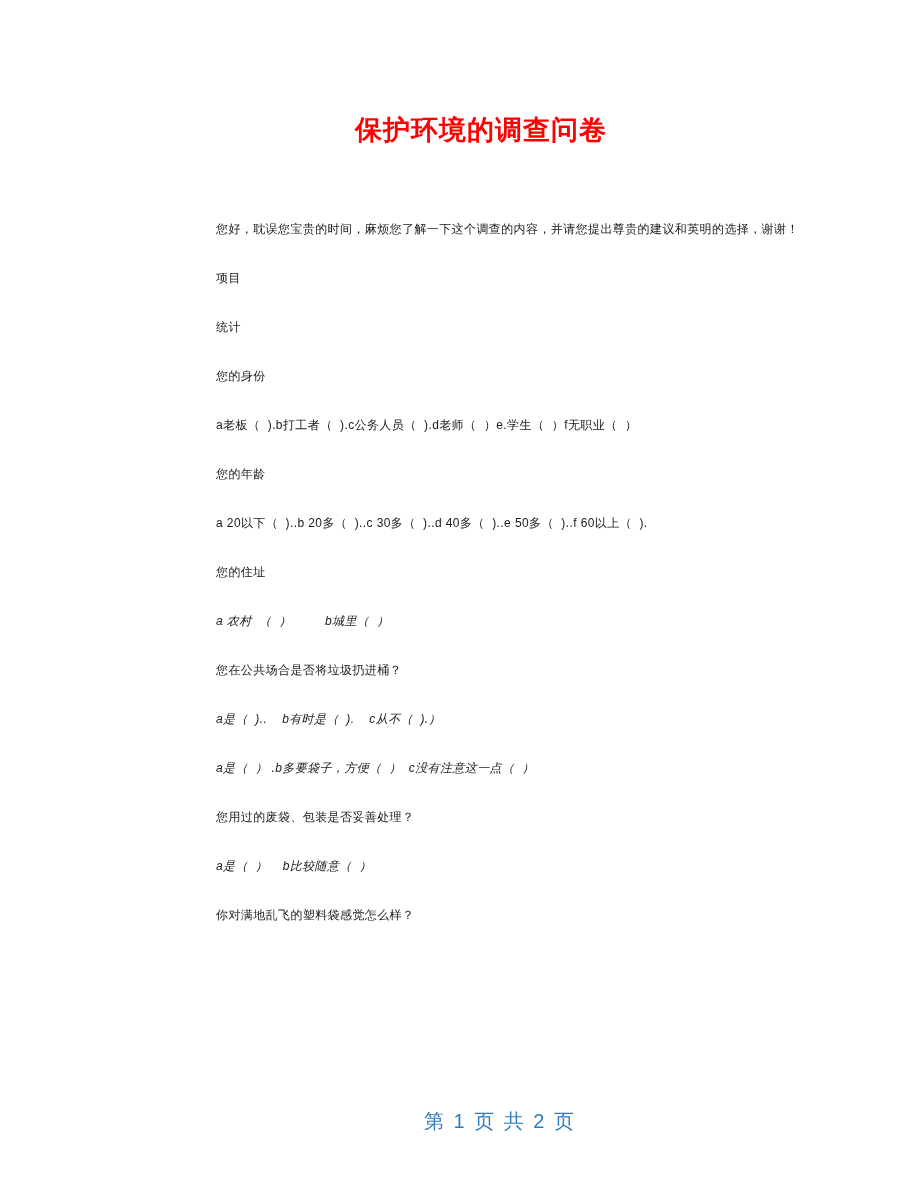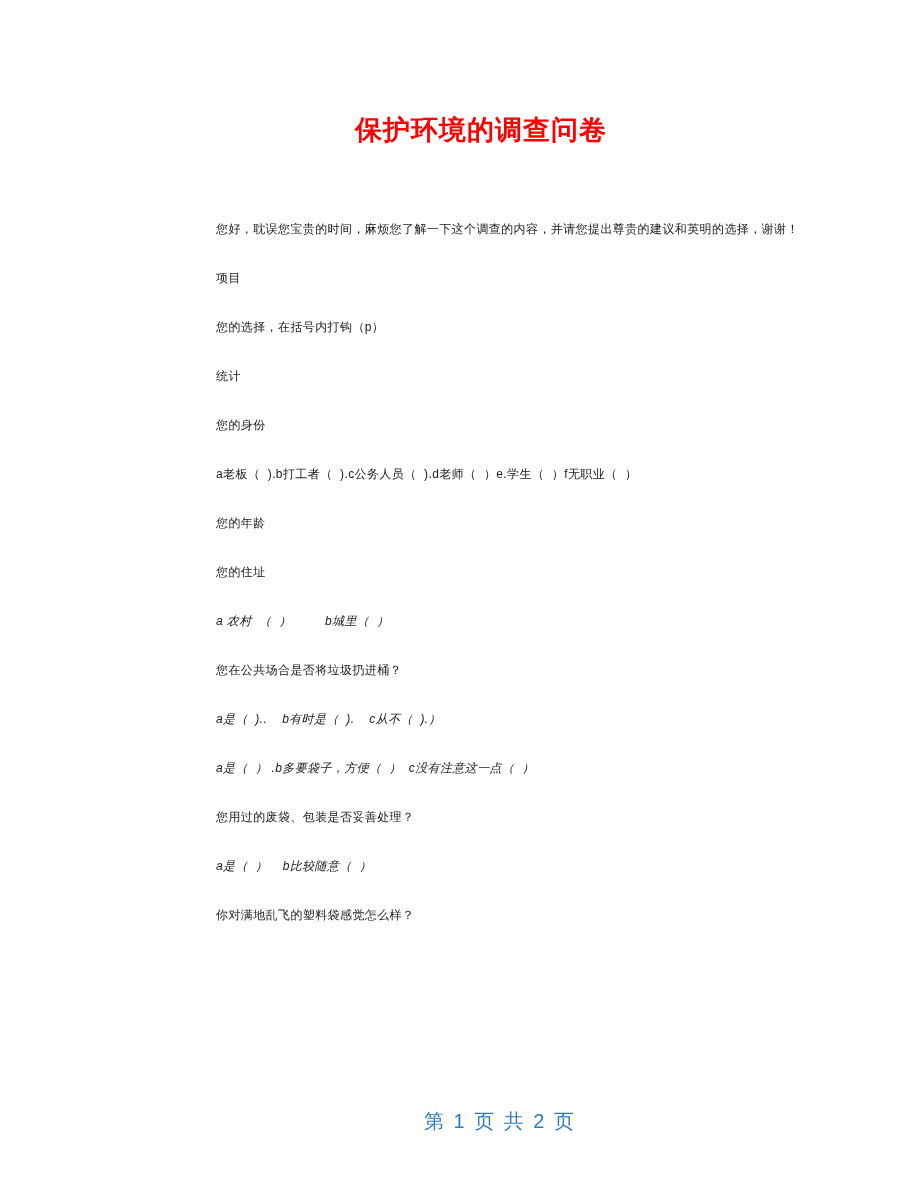--- a/index.html
+++ b/index.html
@@ -78,25 +78,25 @@
 </head>
 <body>
 
 <div class="page">
 
   <div class="doc-title">保护环境的调查问卷</div>
 
   <div class="body-block">
     <div class="para indent">您好，耽误您宝贵的时间，麻烦您了解一下这个调查的内容，并请您提出尊贵的建议和英明的选择，谢谢！</div>
     <div class="para indent">项目</div>
-    <div class="para indent">您的选择，在括号内打钩（p）</div>
     <div class="para indent">统计</div>
     <div class="para indent">您的身份</div>
     <div class="para indent">a老板（  ).b打工者（  ).c公务人员（  ).d老师（  ）e.学生（  ）f无职业（  ）</div>
     <div class="para indent">您的年龄</div>
+    <div class="para indent">a 20以下（  )..b 20多（  )..c 30多（  )..d 40多（  )..e 50多（  )..f 60以上（  ).</div>
     <div class="para indent">您的住址</div>
     <div class="para indent nowrap">a 农村  （  ）         b城里（  ）</div>
     <div class="para indent">您在公共场合是否将垃圾扔进桶？</div>
     <div class="para indent nowrap">a是（  )..    b有时是（  ).    c从不（  ).）</div>
     <div class="para indent nowrap">a是（  ） .b多要袋子，方便（  ）  c没有注意这一点（  ）</div>
     <div class="para indent">您用过的废袋、包装是否妥善处理？</div>
     <div class="para indent nowrap">a是（  ）    b比较随意（  ）</div>
     <div class="para indent">你对满地乱飞的塑料袋感觉怎么样？</div>
   </div>
 

